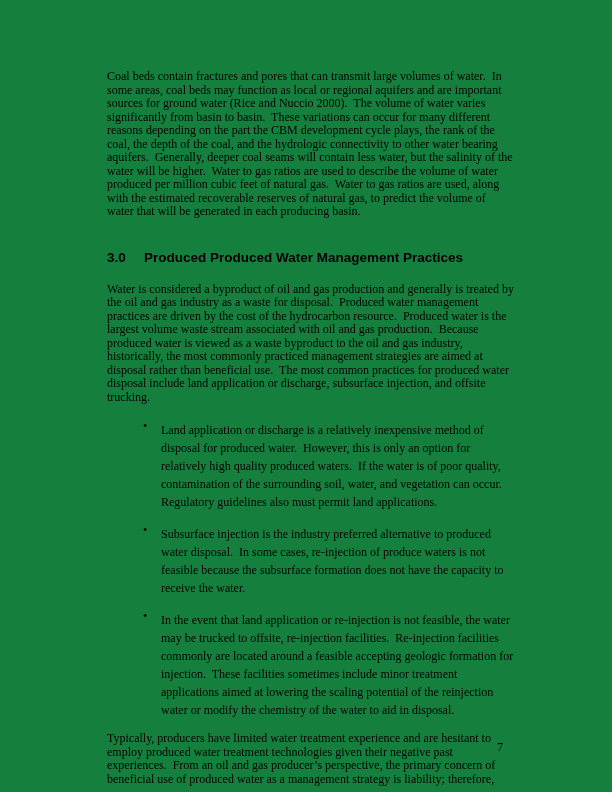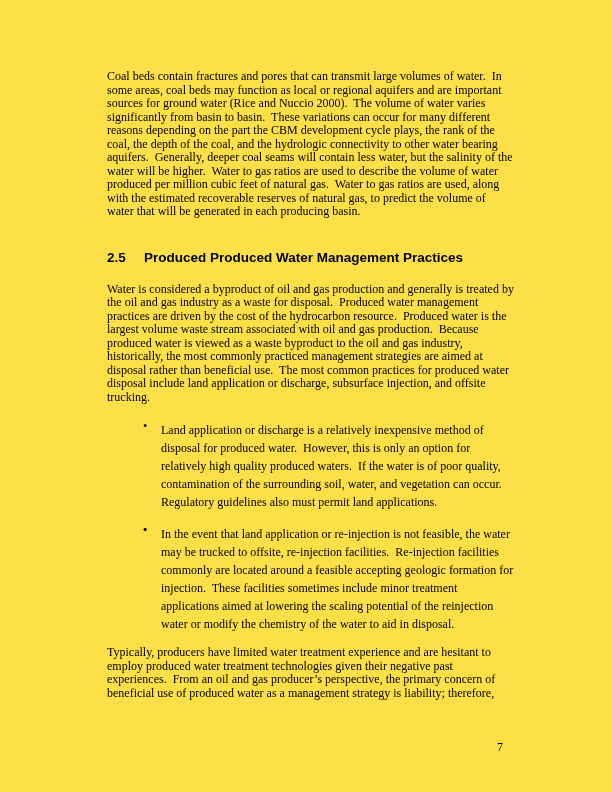--- a/index.html
+++ b/index.html
@@ -4,21 +4,21 @@
 <style>
   html, body {
     margin: 0;
     padding: 0;
     background: #ffffff;
   }
   .page {
     position: relative;
     width: 612px;
     height: 792px;
-    background: #fde047;
+    background: #15803d;
     overflow: hidden;
     font-family: "Liberation Serif", "DejaVu Serif", serif;
     color: #000000;
   }
   .content {
     position: absolute;
     left: 107px;
     top: 70px;
     width: 407px;
   }
@@ -73,34 +73,35 @@
 </style>
 </head>
 <body>
 
 <div class="page">
   <div class="content">
 
     <p class="para body-text">Coal beds contain fractures and pores that can transmit large volumes of water.  In some areas, coal beds may function as local or regional aquifers and are important sources for ground water (Rice and Nuccio 2000).  The volume of water varies significantly from basin to basin.  These variations can occur for many different reasons depending on the part the CBM development cycle plays, the rank of the coal, the depth of the coal, and the hydrologic connectivity to other water bearing aquifers.  Generally, deeper coal seams will contain less water, but the salinity of the water will be higher.  Water to gas ratios are used to describe the volume of water produced per million cubic feet of natural gas.  Water to gas ratios are used, along with the estimated recoverable reserves of natural gas, to predict the volume of water that will be generated in each producing basin.</p>
 
     <h2 class="section-heading">
-      <span class="heading-number">2.5</span><span>Produced Produced Water Management Practices</span>
+      <span class="heading-number">3.0</span><span>Produced Produced Water Management Practices</span>
     </h2>
 
     <p class="para body-text">Water is considered a byproduct of oil and gas production and generally is treated by the oil and gas industry as a waste for disposal.  Produced water management practices are driven by the cost of the hydrocarbon resource.  Produced water is the largest volume waste stream associated with oil and gas production.  Because produced water is viewed as a waste byproduct to the oil and gas industry, historically, the most commonly practiced management strategies are aimed at disposal rather than beneficial use.  The most common practices for produced water disposal include land application or discharge, subsurface injection, and offsite trucking.</p>
 
     <div class="bullet-list">
 
       <div class="bullet-item">
         <span class="bullet-marker">•</span>
         <span class="body-text">Land application or discharge is a relatively inexpensive method of disposal for produced water.  However, this is only an option for relatively high quality produced waters.  If the water is of poor quality, contamination of the surrounding soil, water, and vegetation can occur.  Regulatory guidelines also must permit land applications.</span>
       </div>
 
       <div class="bullet-item">
         <span class="bullet-marker">•</span>
+        <span class="body-text">Subsurface injection is the industry preferred alternative to produced water disposal.  In some cases, re-injection of produce waters is not feasible because the subsurface formation does not have the capacity to receive the water.</span>
       </div>
 
       <div class="bullet-item">
         <span class="bullet-marker">•</span>
         <span class="body-text">In the event that land application or re-injection is not feasible, the water may be trucked to offsite, re-injection facilities.  Re-injection facilities commonly are located around a feasible accepting geologic formation for injection.  These facilities sometimes include minor treatment applications aimed at lowering the scaling potential of the reinjection water or modify the chemistry of the water to aid in disposal.</span>
       </div>
 
     </div>
 
     <p class="para body-text closing-para">Typically, producers have limited water treatment experience and are hesitant to employ produced water treatment technologies given their negative past experiences.  From an oil and gas producer’s perspective, the primary concern of beneficial use of produced water as a management strategy is liability; therefore,</p>

